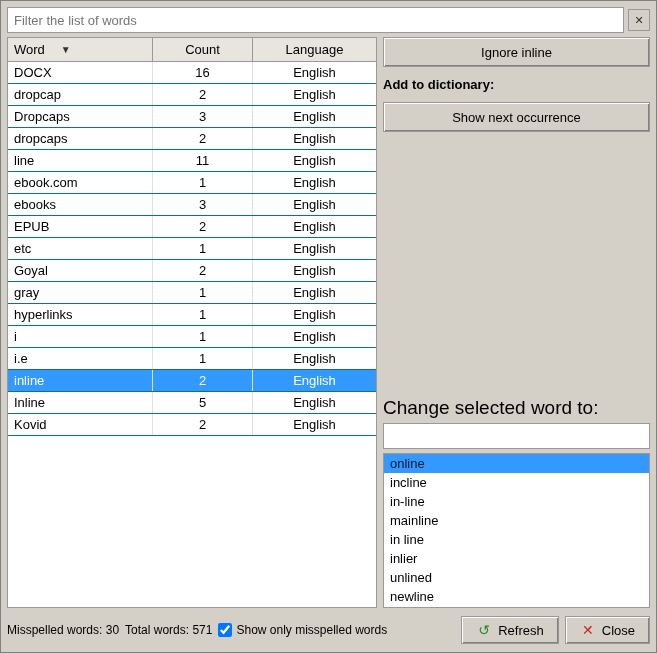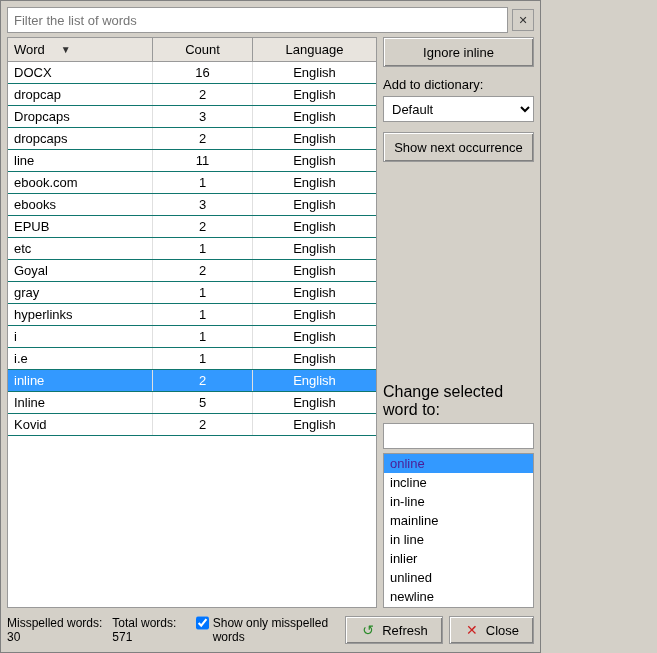--- a/index.html
+++ b/index.html
@@ -6,21 +6,21 @@
     body {
       font-family: "Liberation Sans", Arial, sans-serif;
       font-size: 13px;
       background: #d4d0c8;
       width: 657px;
       height: 653px;
       overflow: hidden;
     }
 
     .dialog {
-      width: 541px;
+      width: 657px;
       height: 653px;
       background: #d4d0c8;
       border: 1px solid #808080;
       display: flex;
       flex-direction: column;
       padding: 6px;
       gap: 4px;
     }
 
     .top-bar {
@@ -162,41 +162,42 @@
     }
 
     .add-dict-section {
       display: flex;
       flex-direction: column;
       gap: 4px;
     }
 
     .add-dict-label {
       font-size: 13px;
+      font-weight: bold;
     }
 
     .dict-select {
       width: 100%;
       height: 26px;
       border: 1px solid #999;
       background: white;
       font-size: 13px;
       padding: 2px 4px;
     }
 
     .spacer { flex: 1; }
 
     .change-word-section {
       display: flex;
       flex-direction: column;
       gap: 4px;
     }
 
     .change-word-label {
-      font-size: 16px;
+      font-size: 19px;
       margin-top: 8px;
     }
 
     .change-word-input {
       width: 100%;
       height: 26px;
       padding: 2px 6px;
       border: 1px solid #999;
       background: white;
       font-size: 13px;
@@ -211,21 +212,21 @@
     }
 
     .suggestion-item {
       padding: 2px 6px;
       cursor: pointer;
       font-size: 13px;
     }
 
     .suggestion-item.selected {
       background: #3399ff;
-      color: #4c1d95;
+      color: #0f172a;
     }
 
     .bottom-bar {
       display: flex;
       align-items: center;
       justify-content: space-between;
       padding: 4px 0 2px 0;
     }
 
     .status-left {
@@ -390,23 +391,20 @@
         </div>
     </div>
 
     <div class="right-panel">
       <button class="action-btn">
         <span>Ignore inline</span>
       </button>
 
       <div class="add-dict-section">
         <span class="add-dict-label">Add to dictionary:</span>
-        <select class="dict-select">
-          <option>Default</option>
-        </select>
       </div>
 
       <button class="action-btn">
         <span>Show next occurrence</span>
       </button>
 
       <div class="spacer"></div>
 
       <div class="change-word-section">
         <span class="change-word-label">Change selected word to:</span>

